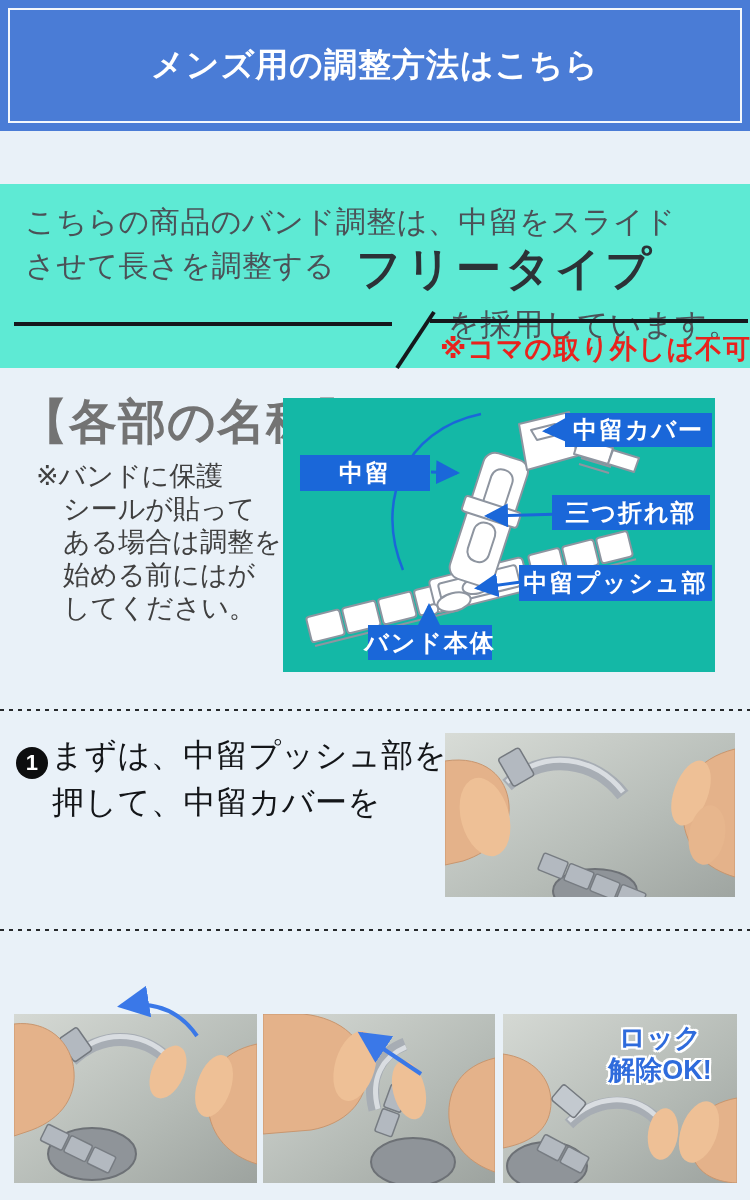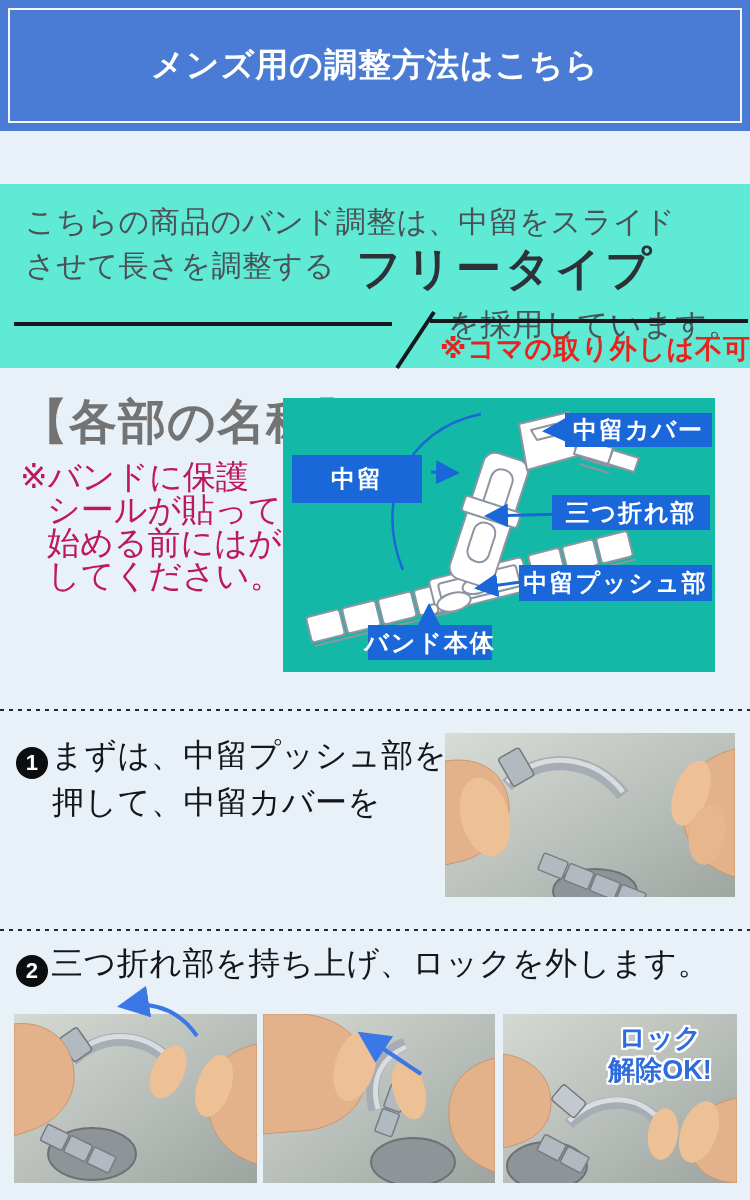--- a/index.html
+++ b/index.html
@@ -36,34 +36,34 @@
   .intro-highlight{position:absolute;left:356px;top:55px;font-size:45px;font-weight:700;color:#2c3237;letter-spacing:4px;white-space:nowrap;}
   .intro-suffix{position:absolute;left:380px;top:120px;width:360px;text-align:right;font-size:31px;color:#4b5157;letter-spacing:1px;white-space:nowrap;}
   
   .break-svg{position:absolute;left:0;top:298px;width:750px;height:80px;}
   .warning-text{
     position:absolute;left:440px;top:331px;width:306px;text-align:left;
     font-size:27px;font-weight:700;color:#e8231d;letter-spacing:1px;white-space:nowrap;
   }
   
   .parts-heading{position:absolute;left:20px;top:390px;font-size:48px;font-weight:700;color:#737373;letter-spacing:1px;white-space:nowrap;}
-  .parts-note{position:absolute;left:20px;top:460px;font-size:33px;color:#be185d;line-height:33px;}
+  .parts-note{position:absolute;left:36px;top:460px;font-size:27px;color:#404040;line-height:33px;}
   .parts-note .cont{margin-left:27px;}
   .diagram{
     position:absolute;left:283px;top:398px;width:432px;height:274px;
     background:#14b8a6;
   }
   .diagram svg{position:absolute;left:0;top:0;}
   .dlabel{
     position:absolute;background:#1a67d9;color:#ffffff;font-weight:700;
     font-size:24px;display:flex;align-items:center;justify-content:center;
     letter-spacing:2px;white-space:nowrap;
   }
   .dlabel-cover {right:3px;top:15px;width:147px;height:34px;}
-  .dlabel-clasp {left:9px;top:57px;width:130px;height:48px;}
+  .dlabel-clasp {left:17px;top:57px;width:130px;height:36px;}
   .dlabel-trifold{right:5px;top:97px;width:158px;height:35px;}
   .dlabel-push  {right:3px;top:167px;width:193px;height:36px;}
   .dlabel-band  {left:85px;top:227px;width:124px;height:35px;}
   
   .divider{
     position:absolute;left:0;width:750px;height:2px;
     background:repeating-linear-gradient(90deg,#26292c 0 4px,transparent 4px 9px);
   }
   .divider-1{top:709px;}
   .divider-2{top:929px;}
@@ -116,20 +116,21 @@
     <path d="M14,26 L392,26" stroke="#15181c" stroke-width="4" fill="none"></path>
     <path d="M430,23 L748,23" stroke="#15181c" stroke-width="4" fill="none"></path>
     <path d="M434,14 L397,70" stroke="#15181c" stroke-width="4" fill="none"></path>
   </svg>
   <div class="warning-text">※コマの取り外しは不可</div>
 
   <div class="parts-heading">【各部の名称】</div>
   <div class="parts-note">
     <div>※バンドに保護</div>
     <div class="cont">シールが貼って</div>
+    <div class="cont">ある場合は調整を</div>
     <div class="cont">始める前にはが</div>
     <div class="cont">してください。</div>
   </div>
 
   <div class="diagram">
     <svg width="432" height="274" viewBox="0 0 432 274">
       <defs>
         <marker id="arrB" markerWidth="9" markerHeight="9" refX="7" refY="4" orient="auto">
           <path d="M0,0 L8,4 L0,8 Z" fill="#1a67d9"></path>
         </marker>
@@ -229,25 +230,20 @@
       <path d="M0,28 C40,22 62,44 64,72 C66,98 48,118 18,128 L0,132 Z" fill="#e4b28a" stroke="#c8966f" stroke-width="1"></path>
       <ellipse cx="40" cy="84" rx="24" ry="40" transform="rotate(-15 40 84)" fill="#eec096"></ellipse>
       <path d="M290,16 C250,26 236,52 238,84 C240,116 262,136 290,144 Z" fill="#e4b28a" stroke="#c8966f" stroke-width="1"></path>
       <ellipse cx="246" cy="60" rx="17" ry="34" transform="rotate(20 246 60)" fill="#eec096"></ellipse>
       <ellipse cx="262" cy="102" rx="18" ry="30" transform="rotate(10 262 102)" fill="#e7b68d"></ellipse>
     </svg>
   </div>
 
   <div class="divider divider-2"></div>
 
-  <div class="step-text step2-text">
-    <div class="step-line">
-      <span class="step-num">2</span><span>三つ折れ部を持ち上げ、ロックを外します。</span>
-    </div>
-  </div>
 
   <div class="photo photo-a">
     <svg width="243" height="169" viewBox="0 0 243 169">
       <defs>
         <linearGradient id="bgB" x1="0" y1="0" x2="1" y2="1">
           <stop offset="0" stop-color="#d5d9d4"></stop>
             <stop offset=".6" stop-color="#b4bab5"></stop>
             <stop offset="1" stop-color="#9da39f"></stop>
         </linearGradient>
       </defs>

